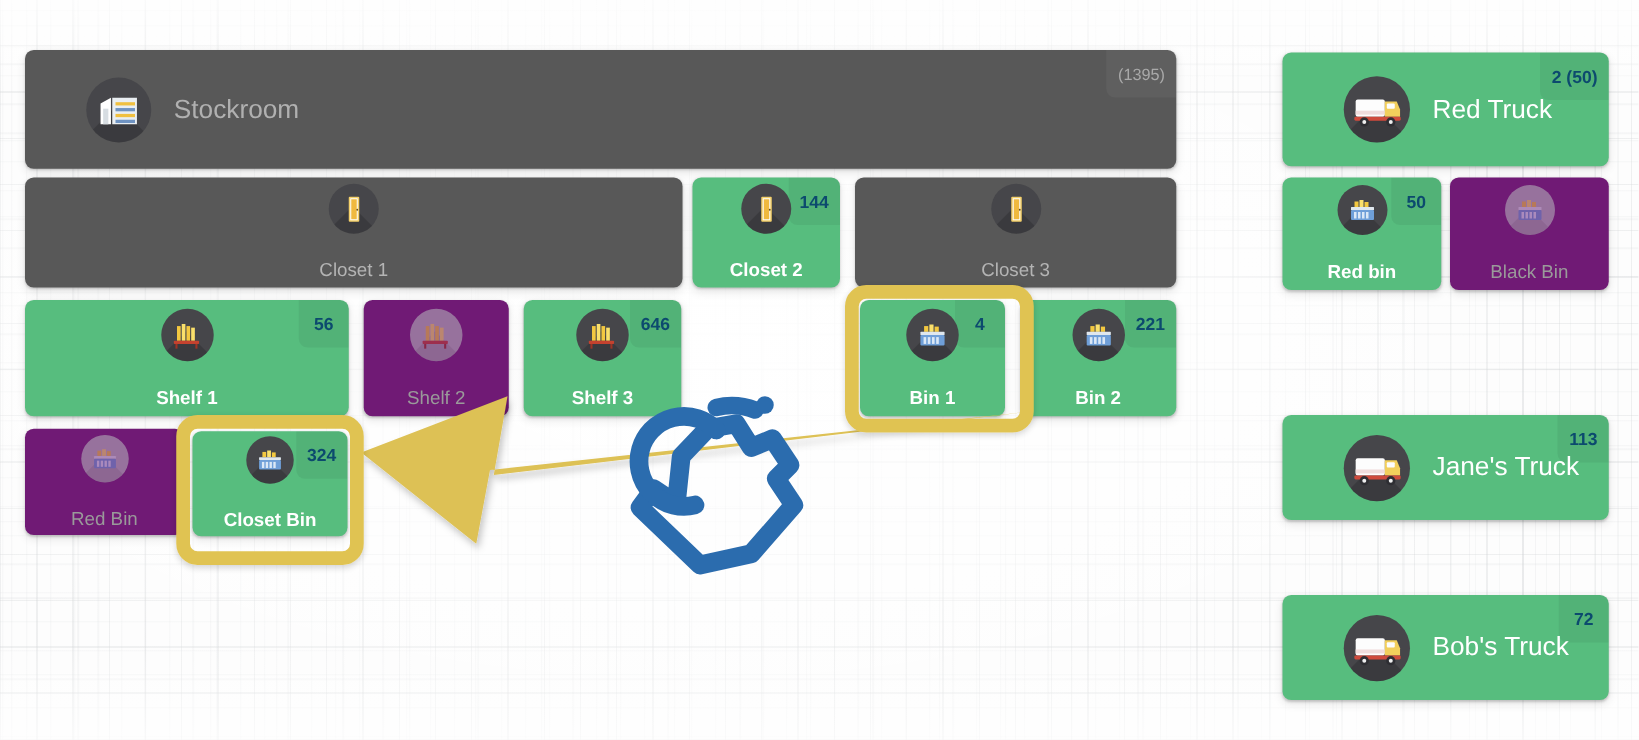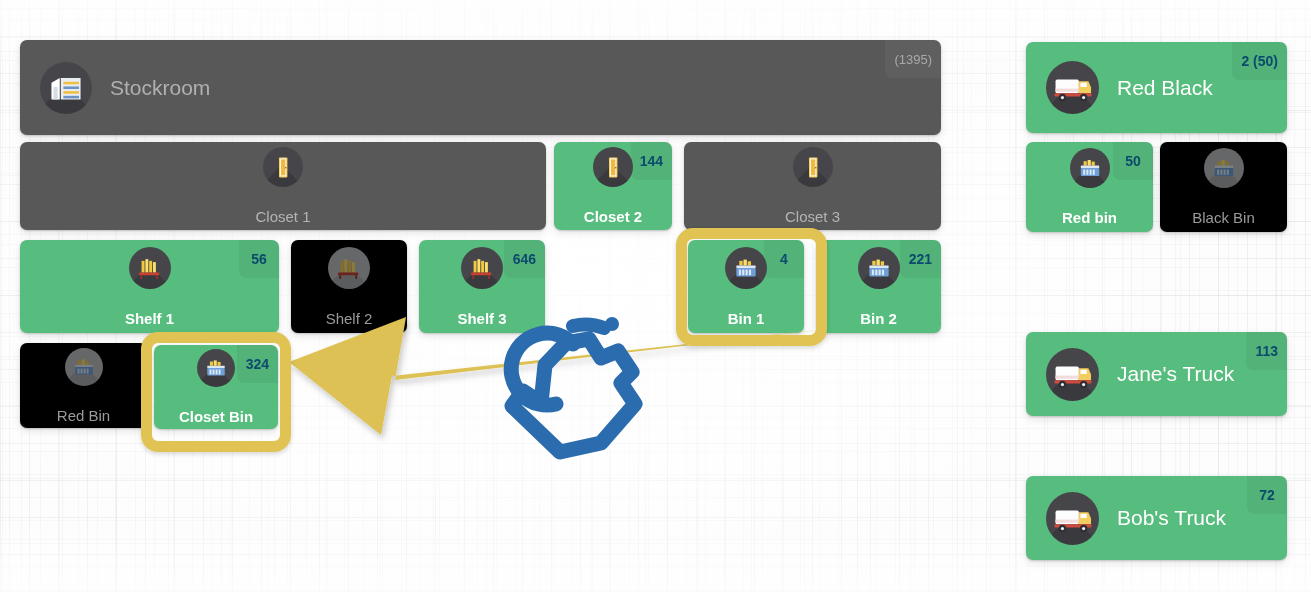--- a/index.html
+++ b/index.html
@@ -42,21 +42,21 @@
   }
 
   .card {
     position: absolute;
     border-radius: 7px;
     box-shadow: 0 1px 2px rgba(0,0,0,.18), 0 3px 8px rgba(0,0,0,.10);
     overflow: hidden;
   }
   .card.green    { background: #57bd7e; }
   .card.dark     { background: #585858; }
-  .card.inactive { background: #000000; }
+  .card.inactive { background: #701a75; }
 
   
   .badge {
     position: absolute;
     top: 0;
     right: 0;
     min-width: 40px;
     height: 38px;
     padding: 0 9px;
     display: flex;
@@ -114,20 +114,21 @@
 
   
   .banner-body {
     position: absolute;
     inset: 0;
     display: flex;
     flex-direction: row;
     align-items: center;
     gap: 18px;
     padding-left: 20px;
+    margin-left: 29px;
   }
   .banner-label {
     font-size: 21px;
     font-weight: 400;
     color: #ffffff;
     white-space: nowrap;
   }
   .card.dark .banner-label { color: #b0b0b0; }
 
   
@@ -348,21 +349,21 @@
 
   <div class="card green" style="left:1026px; top:42px; width:261px; height:91px;">
     <div class="badge">2 (50)</div>
     <div class="banner-body">
       <span class="icon-disc" style="width:53px;height:53px;">
         <span class="longshadow"></span>
         <svg viewBox="0 0 100 100">
             <use href="#sym-truck"></use>
           </svg>
       </span>
-      <span class="banner-label">Red Black</span>
+      <span class="banner-label">Red Truck</span>
     </div>
   </div>
 
   <div class="card green" style="left:1026px; top:142px; width:127px; height:90px;">
     <div class="badge">50</div>
     <div class="tile-body">
       <span class="icon-disc" style="width:40px;height:40px;">
         <span class="longshadow"></span>
         <svg viewBox="0 0 100 100">
             <use href="#sym-bin"></use>

